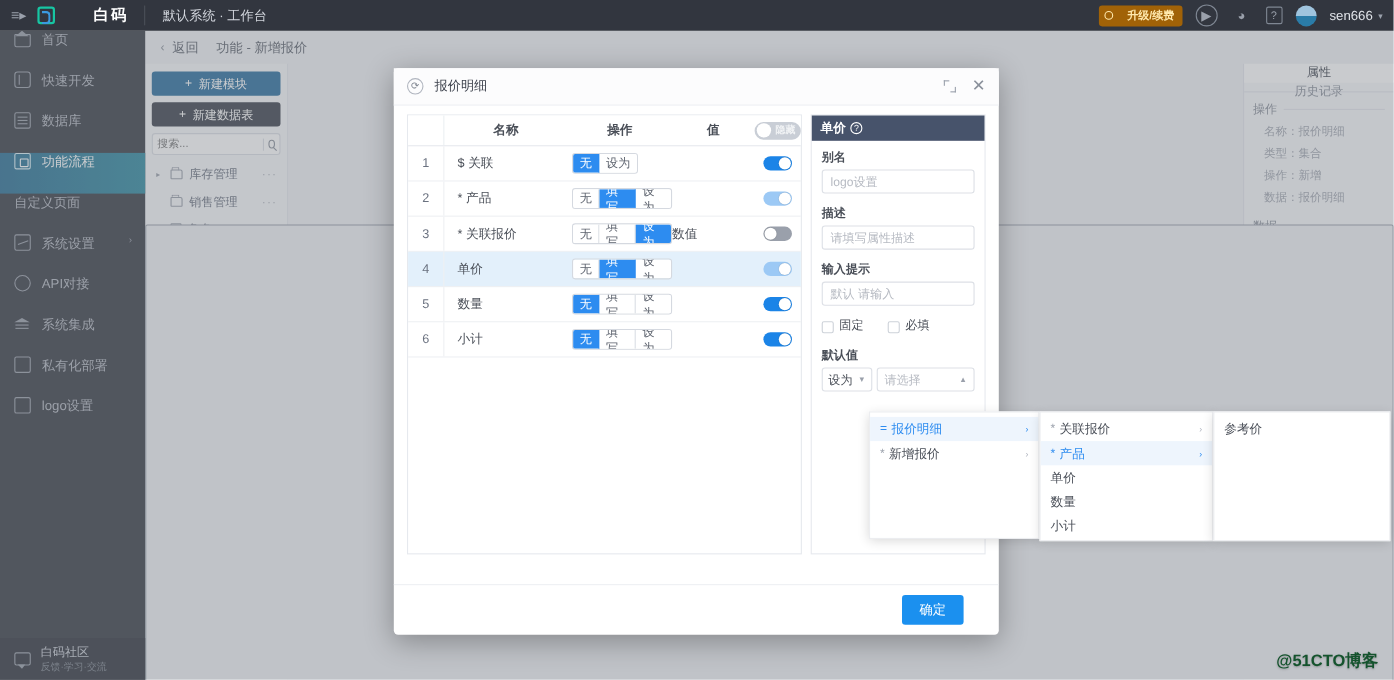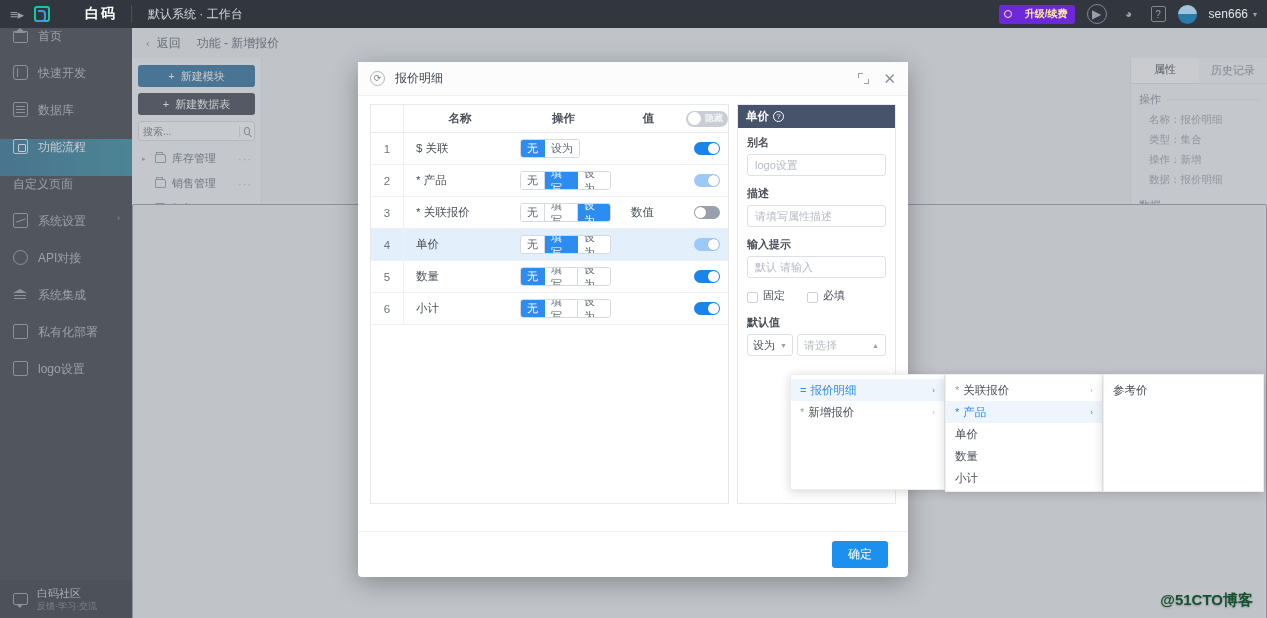--- a/index.html
+++ b/index.html
@@ -29,21 +29,21 @@
     content: ""; position: absolute; left: 2px; top: 2px;
     width: 6px; height: 8px; border-right: 2px solid #3b9ae1;
     border-top: 2px solid #3b9ae1; border-bottom: 2px solid #3b9ae1;
     border-radius: 0 4px 4px 0;
   }
   .brand-text { font-size: 14px; font-weight: bold; color: #ffffff; letter-spacing: 2px; padding-left: 29px; }
   .tb-divider { width: 1px; height: 18px; background: #4a4f58; }
   .tb-sys { padding-left: 16px; font-size: 12px; color: #d2d6dd; }
   .tb-right { margin-left: auto; display: flex; align-items: center; gap: 12px; padding-right: 10px; }
   .upgrade-badge {
-    background: #6d28d9; color: #ffe9ae; font-size: 10px;
+    background: #a16207; color: #ffe9ae; font-size: 10px;
     padding: 2px 7px 3px 5px; border-radius: 3px; display: flex;
     align-items: center; gap: 13px; font-weight: bold;
   }
   .upgrade-badge .dot {
     width: 8px; height: 8px; border: 1.5px solid #ffe9ae; border-radius: 50%;
   }
   .tb-icon {
     width: 20px; height: 20px; border-radius: 50%; display: flex;
     align-items: center; justify-content: center; color: #9aa0ab; font-size: 12px;
   }
@@ -190,21 +190,21 @@
   }
   .tr-label { flex: 1; }
   .tr-slider { color: #b5bac3; font-size: 9px; letter-spacing: -1px; }
   .tr-dots { color: #b5bac3; font-size: 11px; letter-spacing: 1px; margin-right: 3px; }
 
   .canvas-panel { flex: 1; background: #f0f2f5; position: relative; }
 
   .right-panel {
     width: 137px; background: #f7f8fa; border-left: 1px solid #e4e7ed;
   }
-  .rp-tabs { display: flex; height: 26px; border-bottom: 1px solid #e4e7ed; }
+  .rp-tabs { display: flex; height: 26px; border-bottom: 1px solid #e4e7ed; flex-direction: column; }
   .rp-tab {
     flex: 1; display: flex; align-items: center; justify-content: center;
     font-size: 11px; color: #8a909b;
   }
   .rp-tab.active { color: #3d424d; background: #fff; border-bottom: 2px solid #fff; }
   .rp-section {
     font-size: 11px; color: #8a909b; padding: 8px 0 3px 8px;
     display: flex; align-items: center; gap: 6px;
   }
   .rp-section .line { flex: 1; height: 1px; background: #e4e7ed; margin-right: 8px; }
@@ -275,21 +275,21 @@
   .c-name { width: 112px; }
   .c-op { width: 95px; }
   .c-val { width: 75px; }
   .c-tog { flex: 1; justify-content: center; }
   .tbl-row { display: flex; height: 32px; border-bottom: 1px solid #eef0f3; }
   .tbl-row.selected { background: #e3f0fb; }
   .td { display: flex; align-items: center; font-size: 11.5px; color: #4a4f58; }
   .td.c-idx { justify-content: center; color: #6b7280; border-right: 1px solid #eef0f3; }
   .td.c-name { padding-left: 12px; justify-content: flex-start; }
   .td.c-op { justify-content: flex-start; padding-left: 4px; }
-  .td.c-val { justify-content: flex-start; padding-left: 20px; color: #4a4f58; }
+  .td.c-val { justify-content: flex-start; padding-left: 0; color: #4a4f58; }
   .seg { display: flex; border: 1px solid #d5d9e0; border-radius: 3px; overflow: hidden; height: 19px; }
   .seg > span {
     padding: 0 6px; display: flex; align-items: center; font-size: 11px;
     color: #5d636e; border-right: 1px solid #d5d9e0; background: #fff;
   }
   .seg > span:last-child { border-right: none; }
   .seg > span.on { background: #2d8cf0; color: #fff; border-right-color: #2d8cf0; }
   .sw {
     width: 26px; height: 13px; border-radius: 7px; position: relative; background: #c9ced6;
   }
@@ -345,21 +345,21 @@
   }
   .sel-val {
     flex: 1; height: 22px; border: 1px solid #dde0e6; border-radius: 3px;
     display: flex; align-items: center; justify-content: space-between;
     padding: 0 6px; font-size: 11px; color: #b6bac2; background: #fff;
   }
   .chev { font-size: 7px; color: #9aa0ab; }
 
   .modal-foot {
     height: 46px; border-top: 1px solid #eef0f3; display: flex;
-    align-items: center; justify-content: flex-end; padding-right: 20px; text-align: center;
+    align-items: center; justify-content: flex-end; padding-right: 32px; text-align: center;
   }
   .btn-ok {
     background: #1b90ef; color: #fff; font-size: 12px; border-radius: 3px;
     padding: 5px 16px;
   }
 
   
   .cascader { position: absolute; left: 790px; top: 374px; display: flex; z-index: 60; }
   .casc-col {
     background: #fff; box-shadow: 0 2px 10px rgba(0,0,0,0.16);

